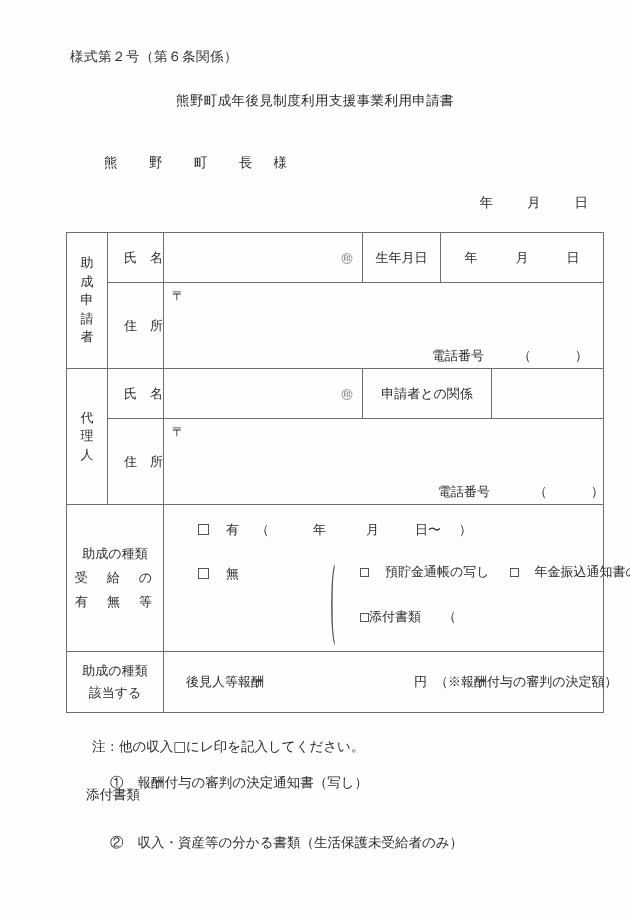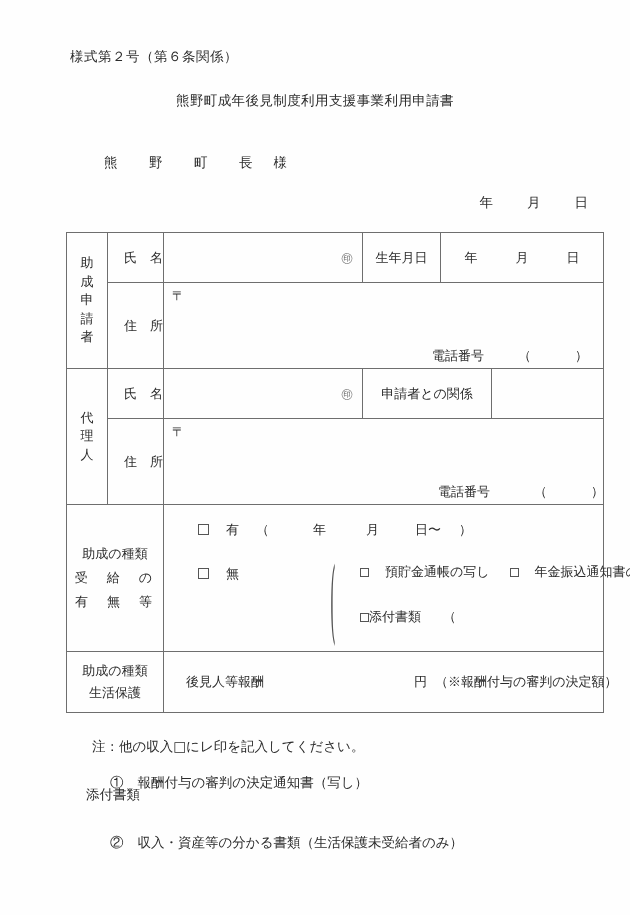--- a/index.html
+++ b/index.html
@@ -393,21 +393,21 @@
         <div class="sub2">
           <span class="chk-sm"></span><span class="gap">添付書類</span><span class="paren-open">（</span>
         </div>
 
       </td>
     </tr>
 
     <tr class="row-amount">
       <td class="amt-label" colspan="2">
         <div>助成の種類</div>
-        <div>生活保護</div>
+        <div>該当する</div>
       </td>
       <td class="amt-body" colspan="4">
         <span class="amt-text">
           <span>後見人等報酬</span><span class="yen">円</span><span class="note">（※報酬付与の審判の決定額）</span>
         </span>
       </td>
     </tr>
   </tbody>
     </table>
 

